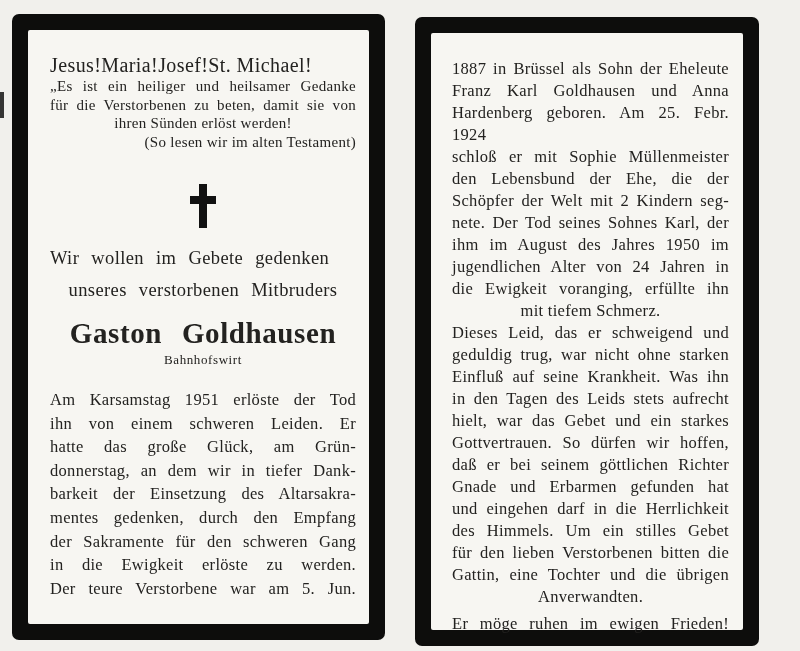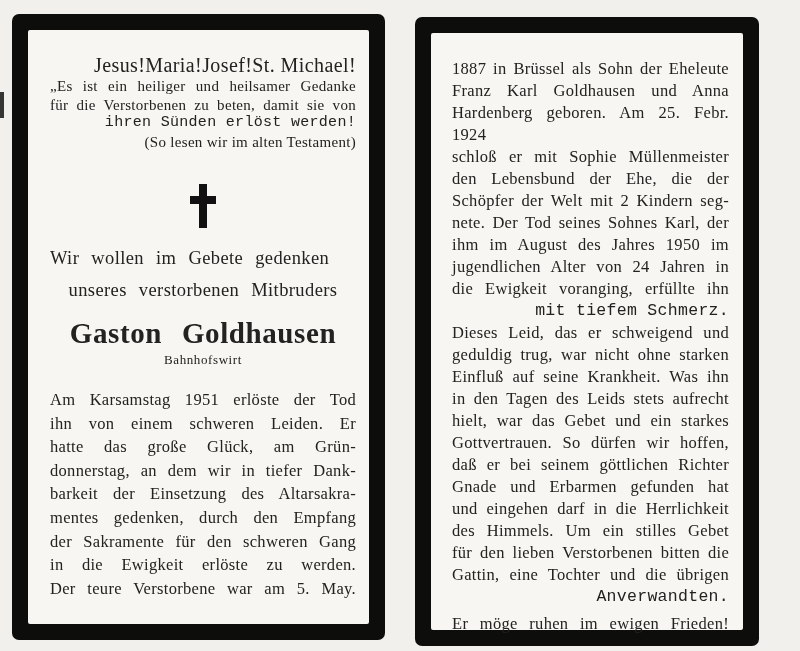--- a/index.html
+++ b/index.html
@@ -37,34 +37,34 @@
     inset: 16px;
     background: #f7f6f2;
     border-radius: 2px;
   }
   .card-left  .paper { padding: 0 13px 0 22px; }
   .card-right .paper { padding: 0 14px 0 21px; }
 
   
   .invocation {
     display: flex;
-    justify-content: flex-end;
+    justify-content: flex-start;
     margin-top: 24px;
     font-size: 20px;
     letter-spacing: 0.4px;
   }
 
   .quote {
     font-size: 15px;
     line-height: 18.5px;
     letter-spacing: 0.3px;
   }
 
   .jl { text-align: justify; text-align-last: justify; }
-  .pl { text-align: right; font-family: Liberation Mono, monospace; }
+  .pl { text-align: center; }
   .rl { text-align: right; }
 
   .cross {
     position: relative;
     width: 26px;
     height: 44px;
     margin: 33px auto 0;
   }
   .cross::before {
     content: "";
@@ -166,21 +166,21 @@
 
       <div class="body-left">
         <div class="jl">Am Karsamstag 1951 erlöste der Tod</div>
         <div class="jl">ihn von einem schweren Leiden. Er</div>
         <div class="jl">hatte das große Glück, am Grün-</div>
         <div class="jl">donnerstag, an dem wir in tiefer Dank-</div>
         <div class="jl">barkeit der Einsetzung des Altarsakra-</div>
         <div class="jl">mentes gedenken, durch den Empfang</div>
         <div class="jl">der Sakramente für den schweren Gang</div>
         <div class="jl">in die Ewigkeit erlöste zu werden.</div>
-        <div class="jl">Der teure Verstorbene war am 5. May.</div>
+        <div class="jl">Der teure Verstorbene war am 5. Jun.</div>
       </div>
 
     </div>
   </div>
 
   <div class="card card-right">
     <div class="paper">
 
       <div class="body-right">
         <div class="jl">1887 in Brüssel als Sohn der Eheleute</div>

